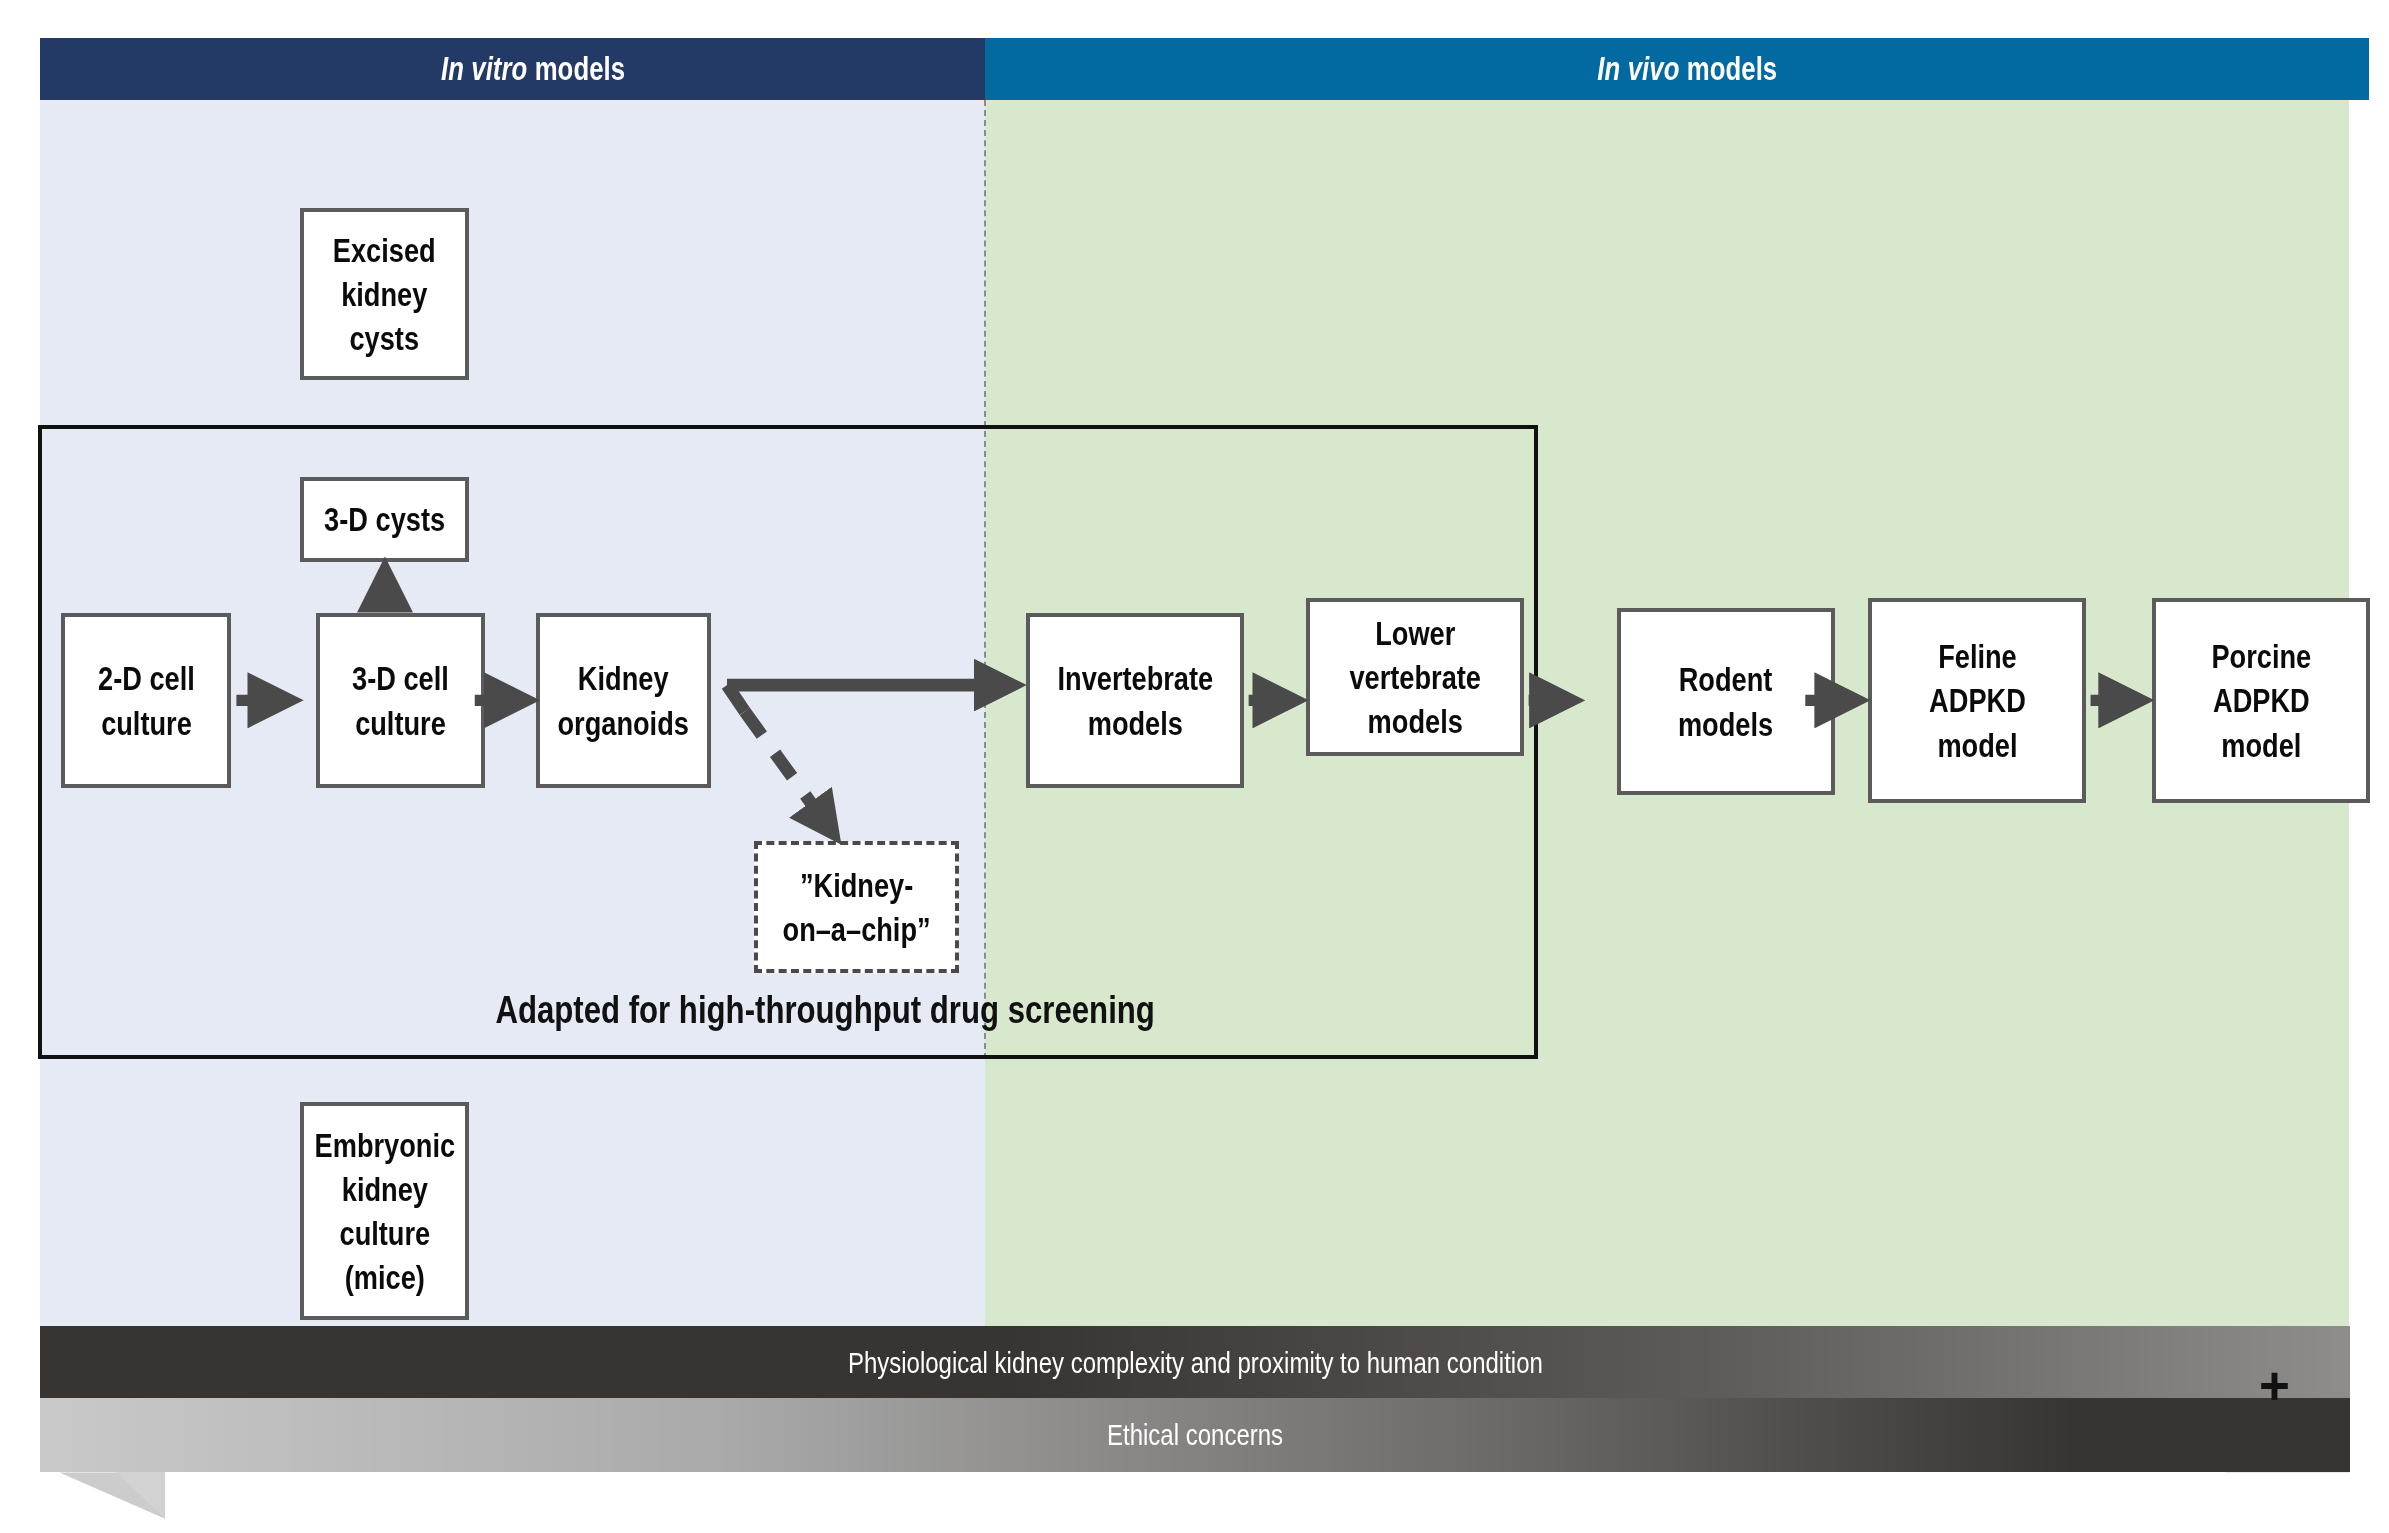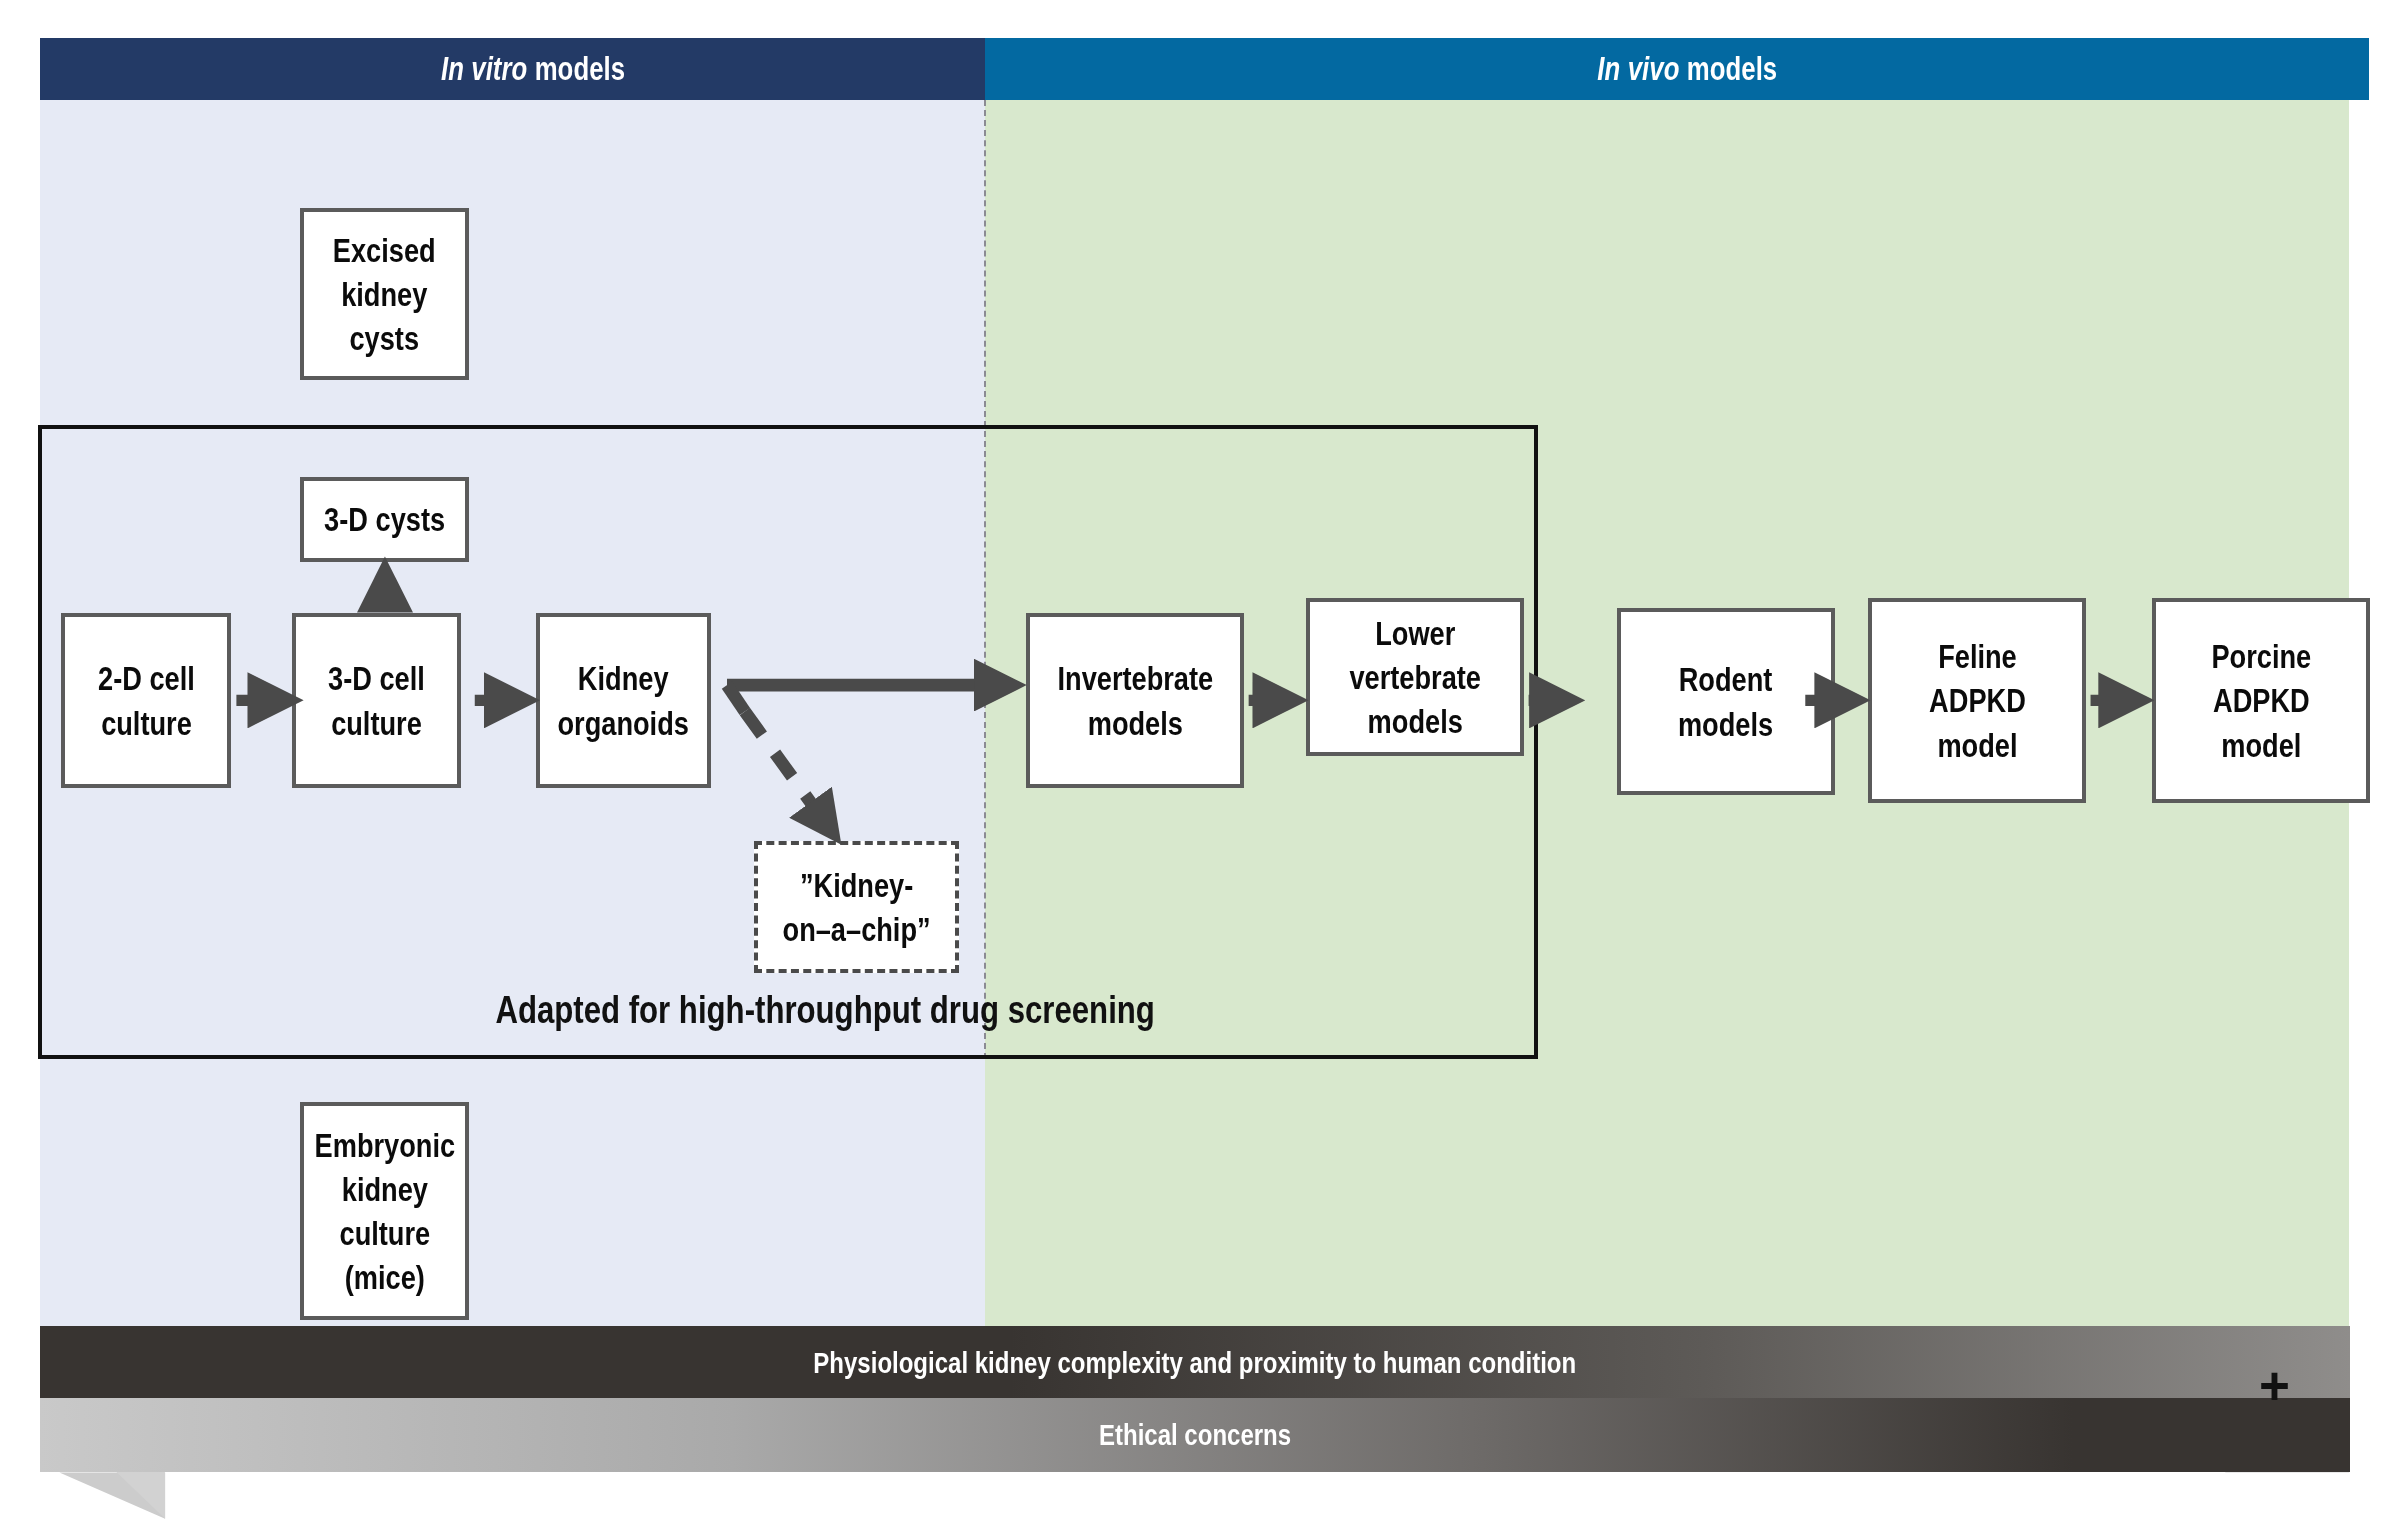--- a/index.html
+++ b/index.html
@@ -38,40 +38,40 @@
         display:flex;align-items:center;justify-content:center;text-align:center;
         color:#0b0b0b;font-weight:700;line-height:1.30;}
   .node .lbl{display:inline-block;transform:scaleX(.80);transform-origin:center;
              white-space:pre-line;font-size:34px;}
   .node.dashed{border:4px dashed #4a4a4a;}
 
   
   #node-excised-cysts      {left:300px; top:208px; width:169px; height:172px;}
   #node-3d-cysts           {left:300px; top:477px; width:169px; height:85px;}
   #node-2d-cell-culture    {left:61px;  top:613px; width:170px; height:175px;}
-  #node-3d-cell-culture    {left:292px; top:613px; width:169px; height:175px;}
+  #node-3d-cell-culture    {left:316px; top:613px; width:169px; height:175px;}
   #node-kidney-organoids   {left:536px; top:613px; width:175px; height:175px;}
   #node-kidney-on-a-chip   {left:754px;top:841px;width:205px; height:132px;}
   #node-invertebrate       {left:1026px;top:613px; width:218px; height:175px;}
   #node-lower-vertebrate   {left:1306px;top:598px; width:218px; height:158px;}
   #node-rodent             {left:1582px;top:608px; width:218px; height:187px;margin-left:35px;}
   #node-feline             {left:1868px;top:598px; width:218px; height:205px;}
   #node-porcine            {left:2152px;top:598px; width:218px; height:205px;}
   #node-embryonic          {left:300px; top:1102px; width:169px; height:218px;}
 
   
   #arrow-layer{position:absolute;left:0;top:0;width:2389px;height:1534px;pointer-events:none;}
 
   
   #bottom-arrow{position:absolute;left:0;top:1294px;width:2389px;height:225px;}
   #band-top{position:absolute;left:40px;top:32px;width:2310px;height:73px;
             background:linear-gradient(to right,#383431 0%,#383431 42%,#5d5a57 72%,#8f8d8b 100%);}
   #band-bottom{position:absolute;left:40px;top:104px;width:2310px;height:74px;
                background:linear-gradient(to right,#c9c9c9 0%,#a9a9a9 30%,#6e6b69 62%,#383431 88%,#383431 100%);}
-  .band-label{position:absolute;width:100%;text-align:center;color:#ffffff;font-weight:700;
+  .band-label{position:absolute;width:100%;text-align:center;color:#ffffff;font-weight:400;
               font-size:30px;line-height:73px;white-space:nowrap;}
   #label-complexity{top:0;}
   #label-ethical{top:0;line-height:74px;}
   .band-label span{display:inline-block;transform:scaleX(.80);transform-origin:center;}
   #sign-minus{position:absolute;left:98px;top:48px;color:#ffffff;font-size:49px;
               font-weight:700;line-height:1;}
   #sign-plus{position:absolute;left:2259px;top:65px;color:#111111;font-size:53px;
              font-weight:700;line-height:1;}
 </style>
 </head>

